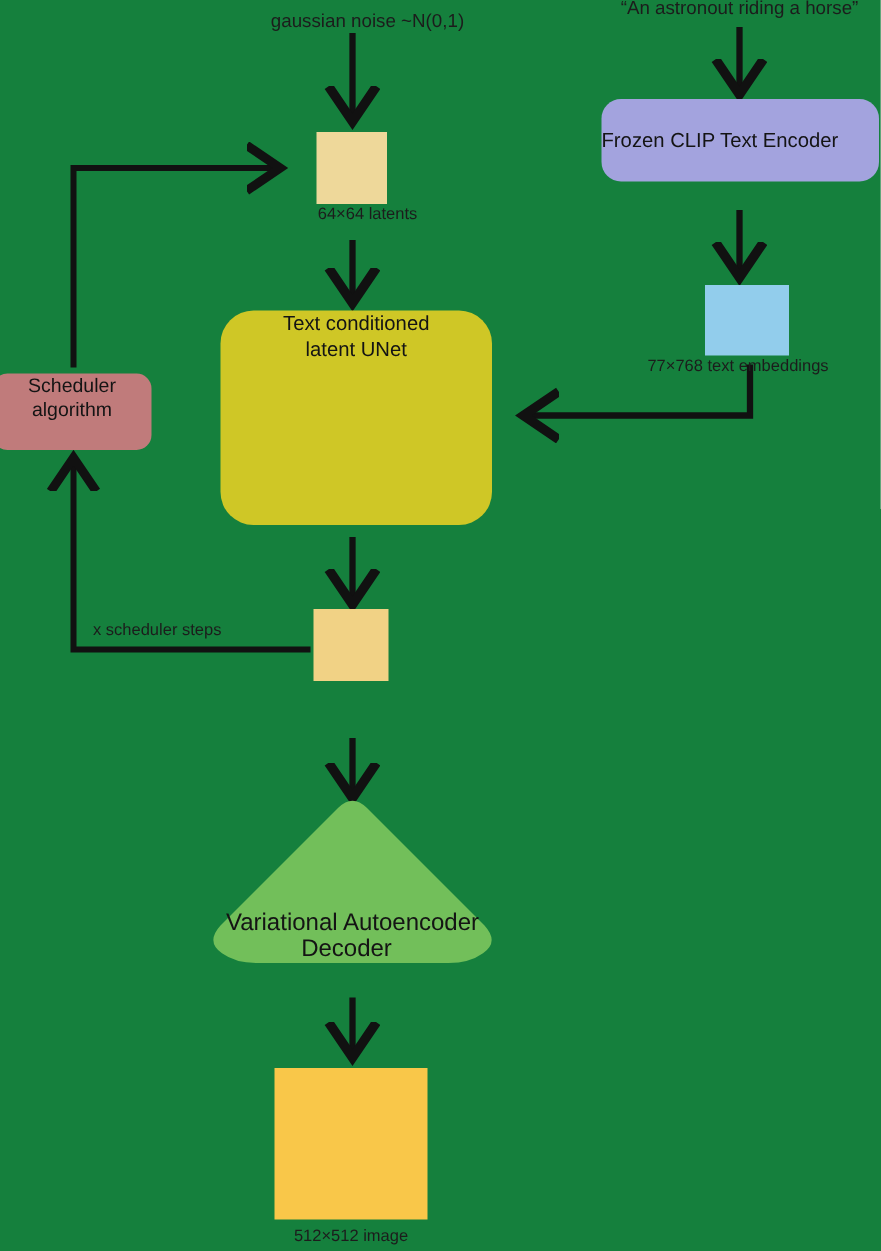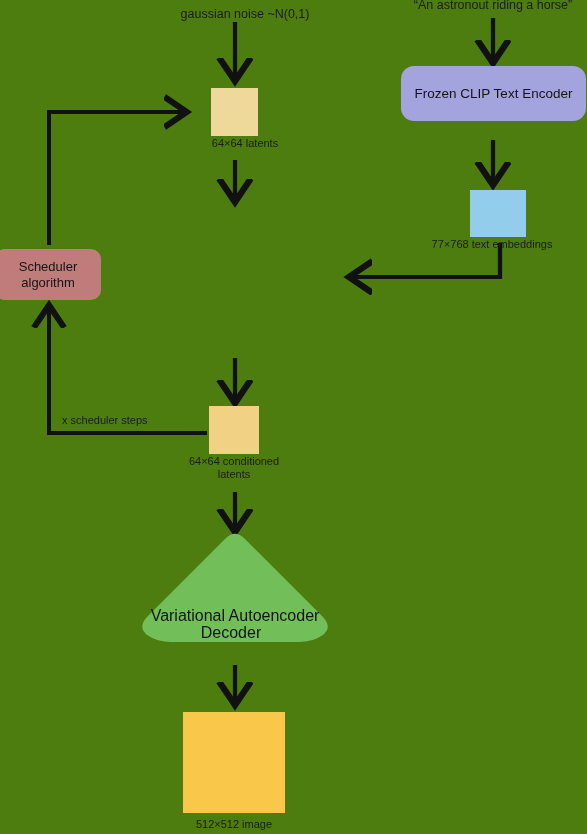--- a/index.html
+++ b/index.html
@@ -13,42 +13,42 @@
     position: relative;
     overflow: hidden;
     font-family: "Liberation Sans", sans-serif;
     color: #1a1a1a;
   }
   #stage {
     position: absolute;
     left: 0; top: 0;
     width: 587px;
     height: 834px;
-    background: #4d7c0f;
+    background: #15803d;
   }
   .lbl {
     position: absolute;
     font-size: 12.5px;
     line-height: 15px;
     color: #1c1c1c;
     white-space: pre;
     text-align: center;
   }
   .lbl.sm {
     font-size: 11px;
     line-height: 13px;
   }
   .lbl.center {
     transform: translateX(-50%);
   }
   .node {
     position: absolute;
     display: flex;
     align-items: center;
-    justify-content: center;
+    justify-content: flex-start;
     text-align: center;
     font-size: 13.5px;
     line-height: 17px;
     color: #141414;
     box-sizing: border-box;
   }
   .swatch {
     position: absolute;
   }
   svg.arrows {
@@ -111,38 +111,41 @@
   <div class="lbl center" style="left:245px; top:7px;">gaussian noise ~N(0,1)</div>
 
   <div class="lbl center" style="left:493px; top:-2px;">“An astronout riding a horse”</div>
 
   <div class="lbl sm center" style="left:234px; top:137px;padding-left:22px;">64×64 latents</div>
 
   <div class="lbl sm center" style="left:492px; top:238px;">77×768 text embeddings</div>
 
   <div class="lbl sm" style="left:62px; top:414px; text-align:center;">x scheduler steps</div>
 
-  <div class="lbl sm center" style="left:234px; top:455px;">64×64 conditioned
-latents</div>
 
   <div class="lbl sm center" style="left:234px; top:818px;">512×512 image</div>
 
   <div class="swatch" style="left:211px; top:88px; width:47px; height:48px; background:#eed89a;"></div>
 
   <div class="swatch" style="left:470px; top:190px; width:56px; height:47px; background:#92cdec;"></div>
 
   <div class="swatch" style="left:209px; top:406px; width:50px; height:48px; background:#f1d285;"></div>
 
   <div class="swatch" style="left:183px; top:712px; width:102px; height:101px; background:#f9c749;"></div>
 
   <div class="node" style="left:401px; top:66px; width:185px; height:55px;
               background:#a3a3de; border-radius:13px;">
     <span>Frozen CLIP Text Encoder</span>
   </div>
 
+  <div class="node" style="left:147px; top:207px; width:181px; height:143px;
+              background:#cfc726; border-radius:22px; flex-direction:column;">
+    <span>Text conditioned</span>
+    <span>latent UNet</span>
+  </div>
 
   <div class="node" style="left:-5px; top:249px; width:106px; height:51px;
               background:#c07b7b; border-radius:10px; flex-direction:column;
               font-size:13px; line-height:16px;">
     <span>Scheduler</span>
     <span>algorithm</span>
   </div>
 
   <svg class="vae" style="left:137px; top:531px; width:196px; height:115px;" viewBox="0 0 196 115">
     <path d="M 88.5 7.5

